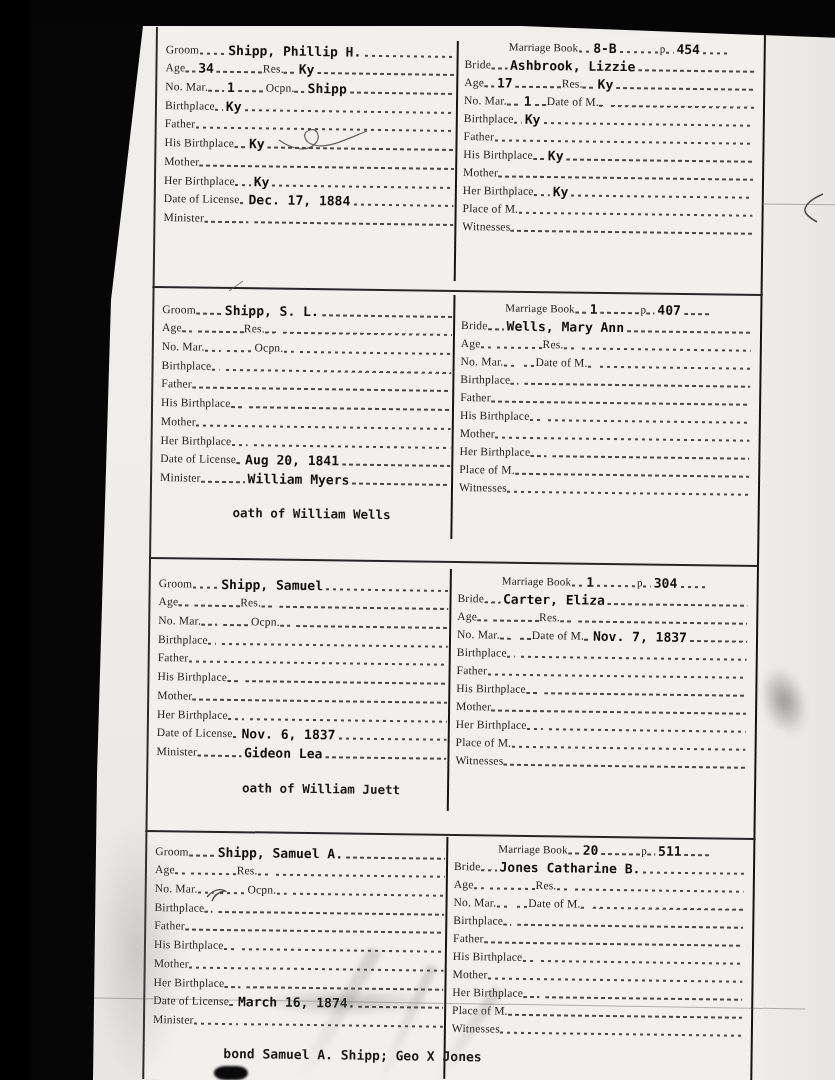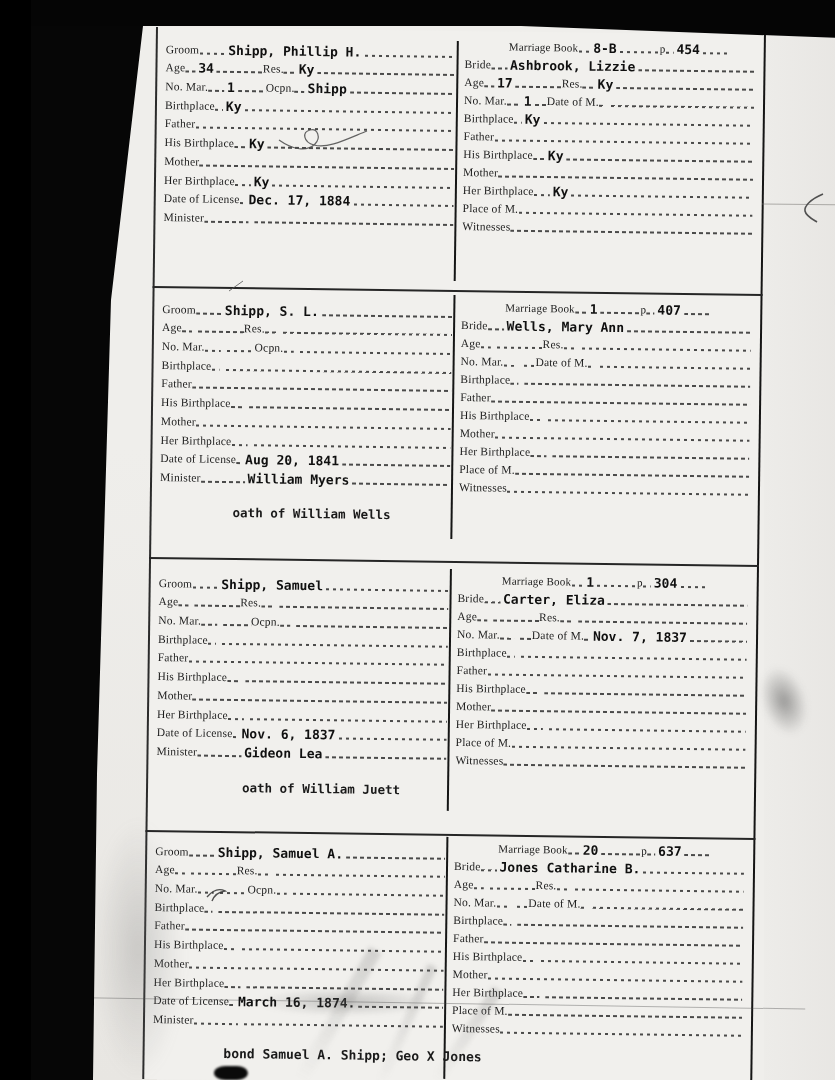--- a/index.html
+++ b/index.html
@@ -558,21 +558,21 @@
     </div>
 
     <div class="col rc b4r">
       <div class="r mbrow">
           <span class="lbl mblbl">Marriage Book</span>
           <span class="dl w12"></span>
           <span class="val">20</span>
           <span class="dl w40"></span>
           <span class="lbl mblbl">p</span>
           <span class="dl w8"></span>
-          <span class="val">637</span>
+          <span class="val">511</span>
           <span class="dl w26"></span>
         </div>
       <div class="r">
           <span class="lbl">Bride</span>
           <span class="dl w16"></span>
           <span class="val">Jones Catharine B.</span>
           <span class="dl fl"></span>
         </div>
       <div class="r">
           <span class="lbl">Age</span>

